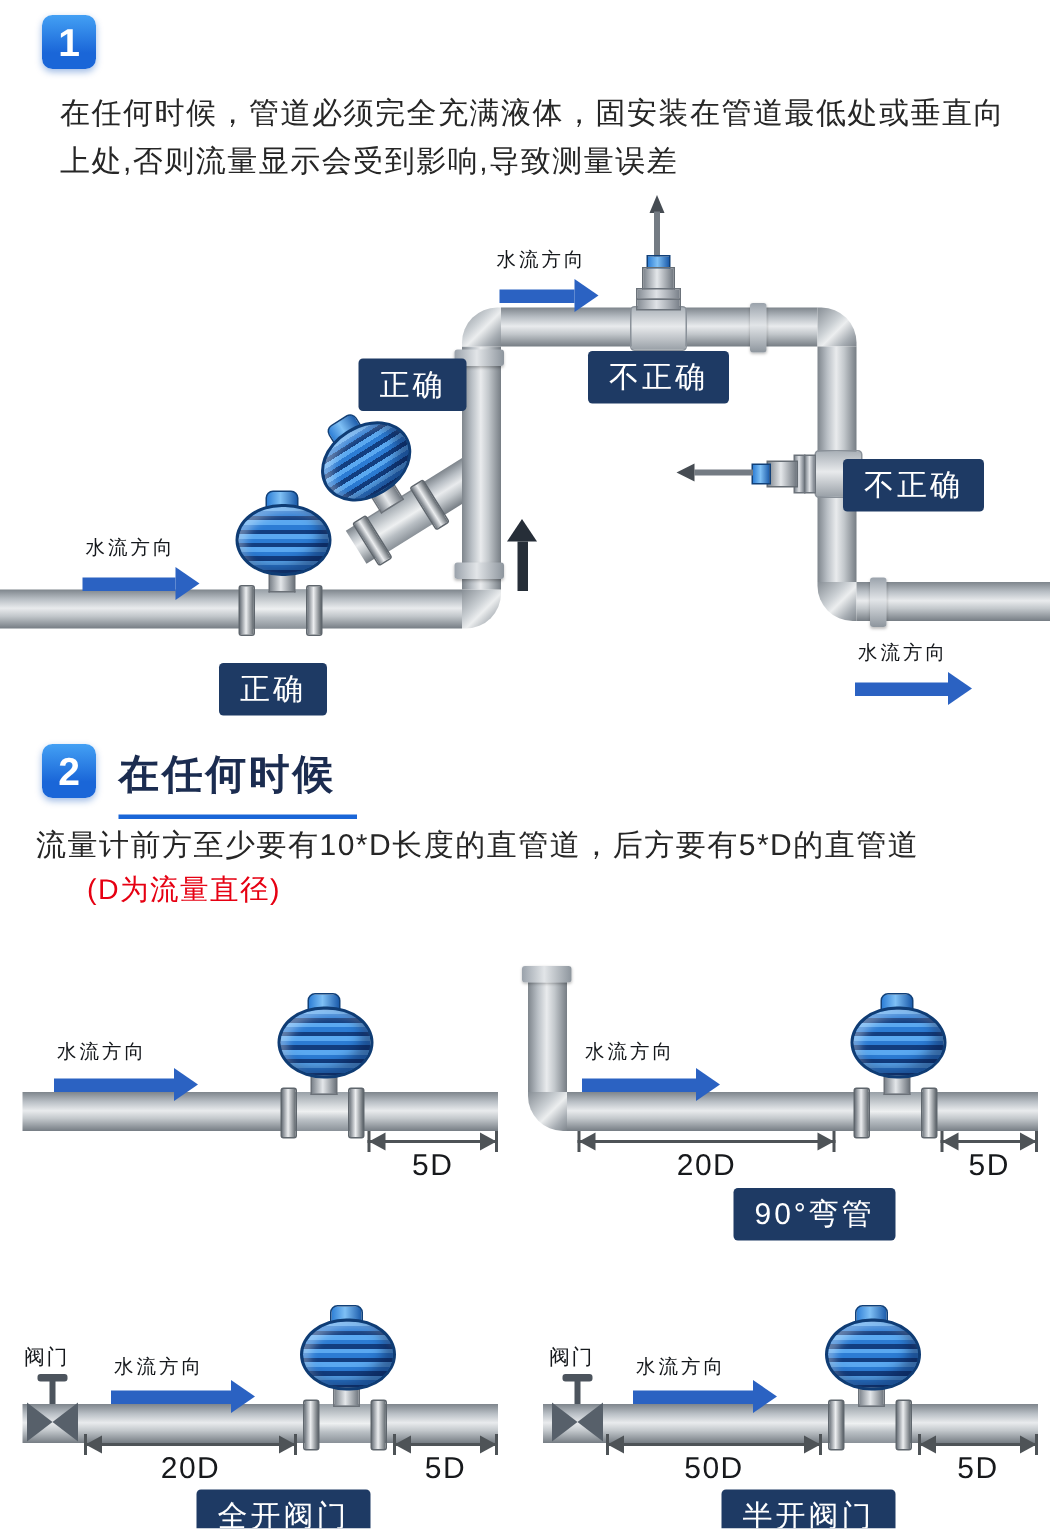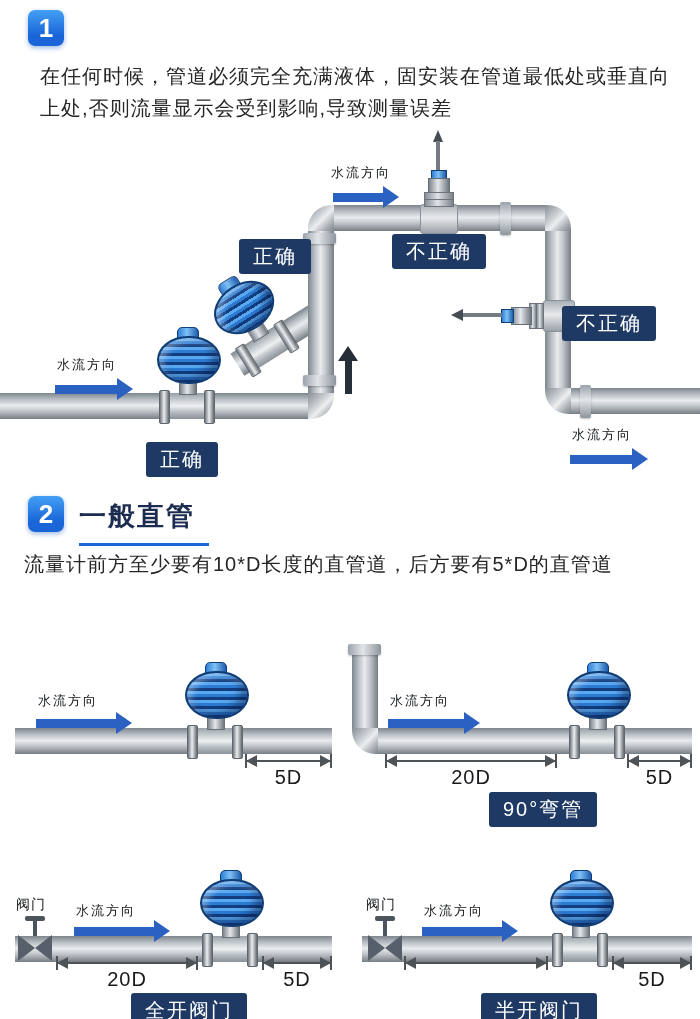--- a/index.html
+++ b/index.html
@@ -185,23 +185,24 @@
     </div>
 
     <div class="tag" style="left:239px;top:109px;">正确</div>
     <div class="tag" style="left:392px;top:104px;">不正确</div>
     <div class="tag" style="left:562px;top:176px;">不正确</div>
     <div class="tag" style="left:146px;top:312px;">正确</div>
   </div>
 
   <div class="sec-header" style="left:28px;top:496px;">
     <div class="badge">2</div>
-    <div class="sec-title">一般直管</div>
+    <div class="sec-title">在任何时候</div>
   </div>
   <div class="para" style="left:24px;top:548px;width:645px;">流量计前方至少要有10*D长度的直管道，后方要有5*D的直管道</div>
+  <div class="note" style="left:58px;top:580px;">(D为流量直径)</div>
 
   <div class="diagram" style="top:630px;height:389px;">
 
     <div class="cell" style="left:0;top:0;width:350px;height:190px;">
       <div class="pipe-h" style="left:15px;top:98px;width:317px;"></div>
       <div class="tmeter" style="left:183px;top:32px;">
         <div class="tm-tube"></div>
           <div class="tm-flange l"></div>
         <div class="tm-flange r"></div>
           <div class="tm-neck"></div>
@@ -328,20 +329,21 @@
         <div class="shaft"></div>
           <div class="ahead"></div>
       </div>
       <div class="dim" style="left:54px;top:142px;width:144px;">
         <div class="dim-line">
             <span class="t l"></span>
             <span class="a l"></span>
             <span class="a r"></span>
             <span class="t r"></span>
           </div>
+        <div class="dim-text">50D</div>
       </div>
       <div class="dim" style="left:262px;top:142px;width:80px;">
         <div class="dim-line">
             <span class="t l"></span>
             <span class="a l"></span>
             <span class="a r"></span>
             <span class="t r"></span>
           </div>
         <div class="dim-text">5D</div>
       </div>

